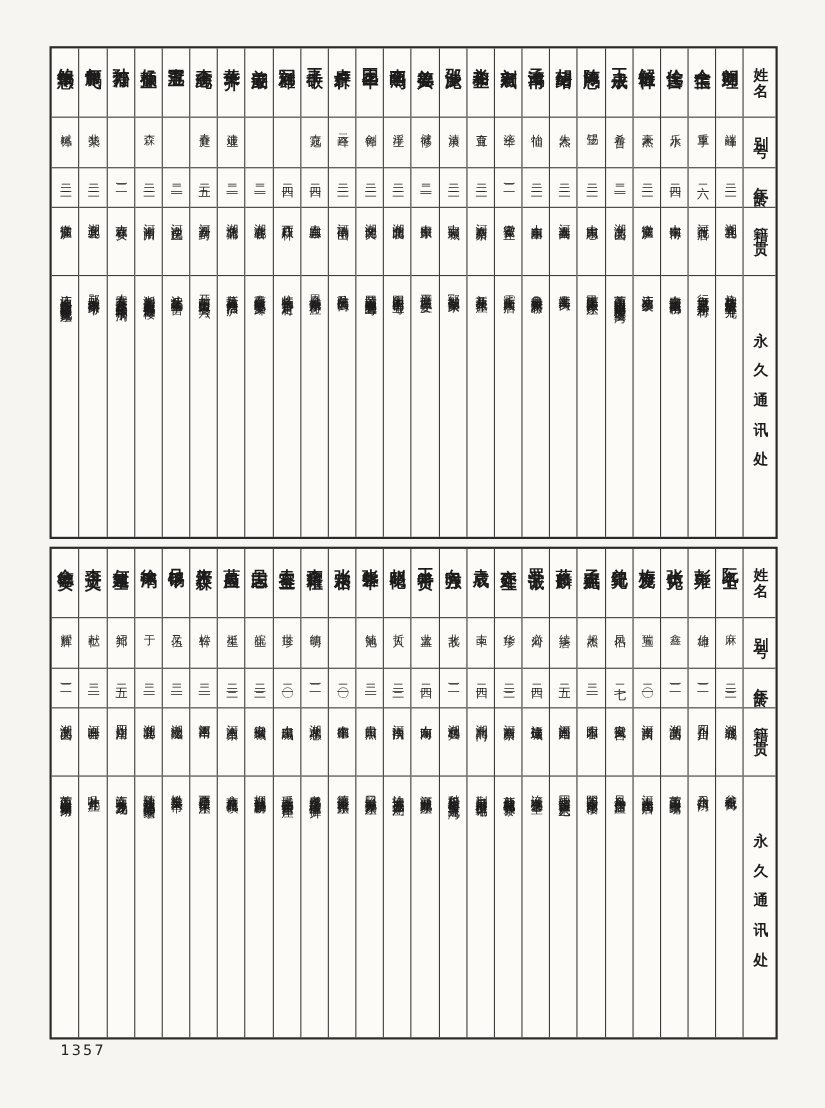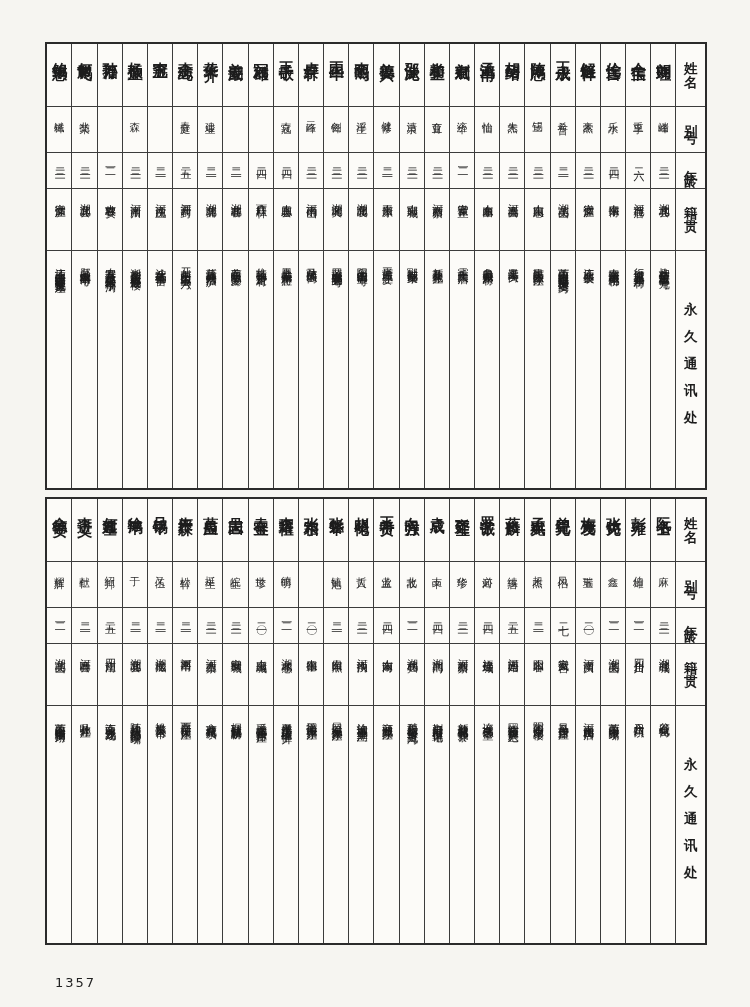--- a/index.html
+++ b/index.html
@@ -55,21 +55,20 @@
   .hdrcol .r-alias{font-size:13.5px;color:#1c1c1c;letter-spacing:8px;}
   .hdrcol .r-age{font-size:13.5px;letter-spacing:4px;}
   .hdrcol .r-native{letter-spacing:14px;}
   .hdrcol .r-address{font-size:13.5px;letter-spacing:27px;padding-top:40px;}
   .pagenum{
     position:absolute;
     left:55px;top:948px;
     font-size:13px;
     letter-spacing:2px;
     color:#222;
-    margin-top:27px;
   }
 </style>
 </head>
 <body>
 
 <div class="sheet">
   <div class="rtable" id="rtable-0">
       <div class="colm hdrcol">
         <div class="cell r-name">姓名</div>
         <div class="cell r-alias">别号</div>

